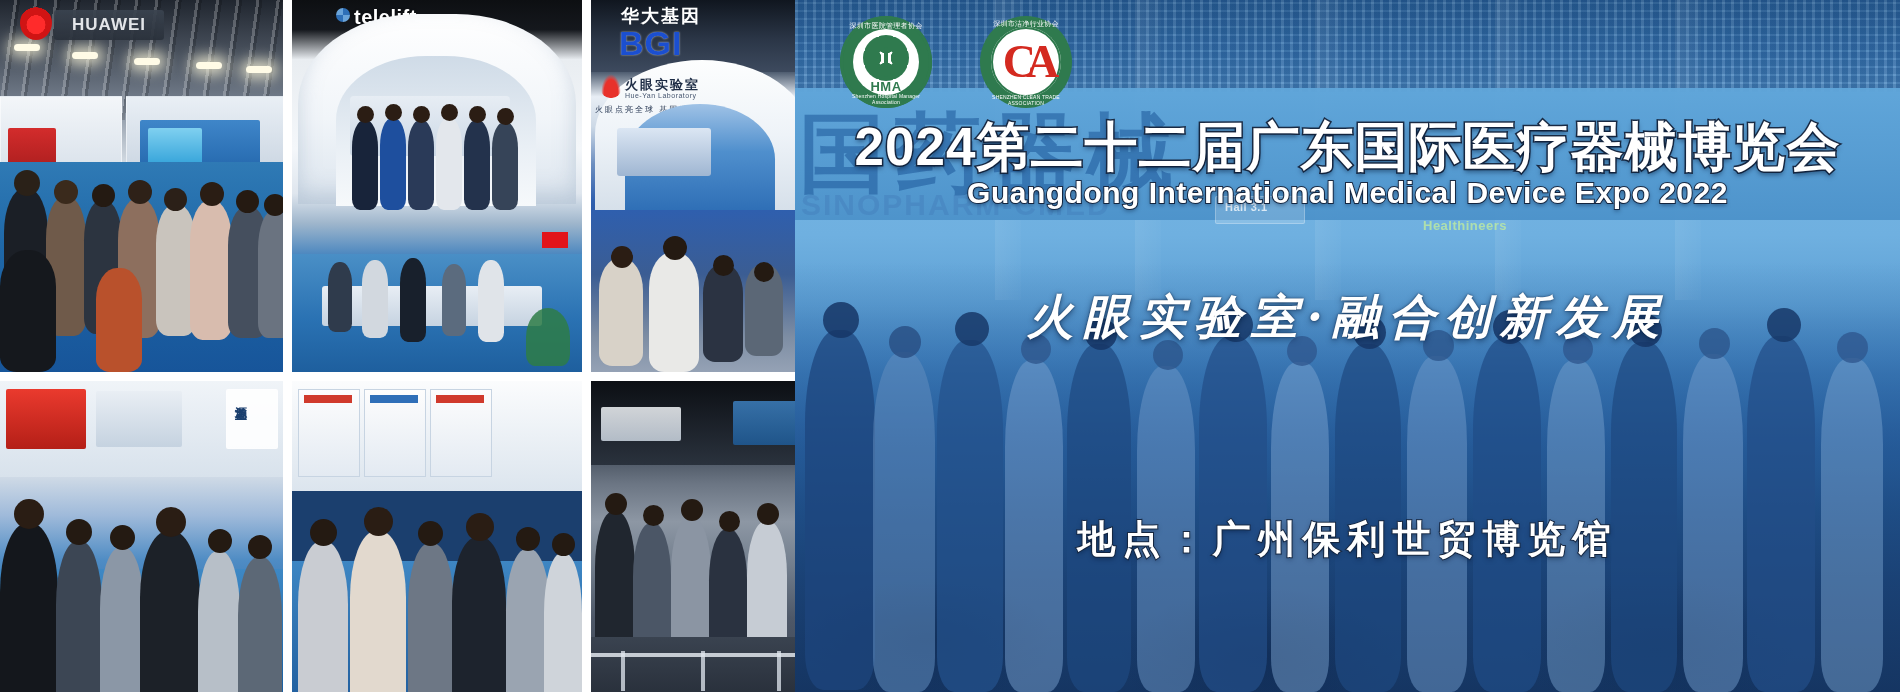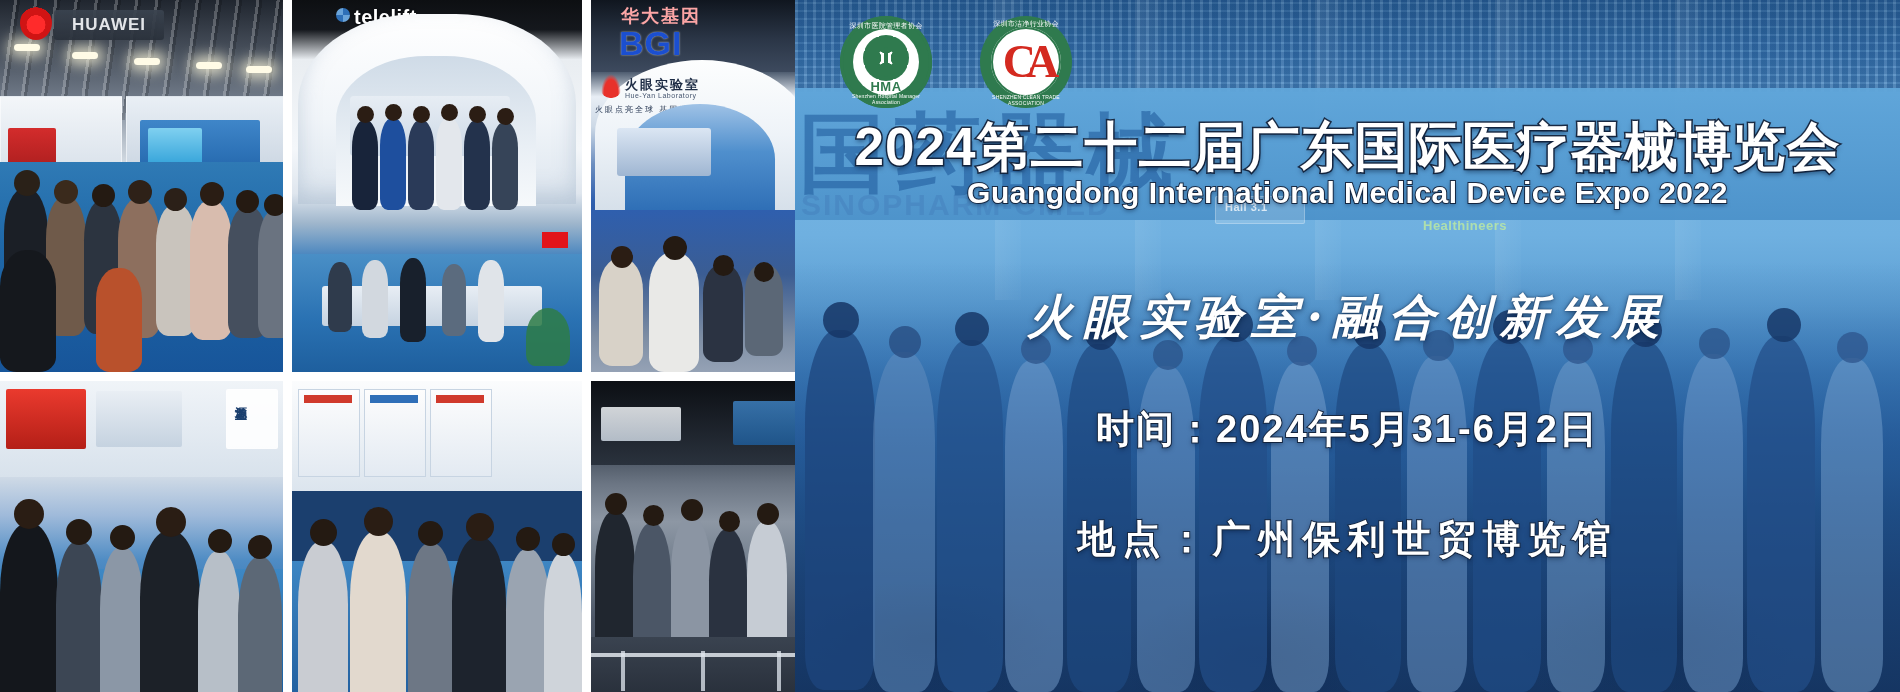--- a/index.html
+++ b/index.html
@@ -127,21 +127,21 @@
     background: linear-gradient(180deg, #10161f 0%, #2b3647 55%, #3d4a5e 100%);
   }
   .cc-bgitext {
     position: absolute; left: 28px; top: 24px;
     font-size: 34px; font-weight: bold; color: #1b4fd0;
     letter-spacing: 1px;
     text-shadow: 0 0 2px rgba(255,255,255,.7);
   }
   .cc-cn {
     position: absolute; left: 30px; top: 4px;
-    font-size: 18px; font-weight: bold; color: #fca5a5;
+    font-size: 18px; font-weight: bold; color: #ffffff;
     letter-spacing: 2px;
   }
   .cc-arch {
     position: absolute; left: 4px; top: 60px; width: 214px; height: 150px;
     border-radius: 110px 110px 0 0 / 76px 76px 0 0;
     background: linear-gradient(180deg,#fdfefe 0%, #eef3f8 50%, #d6e0ea 100%);
   }
   .cc-archin {
     position: absolute; left: 34px; top: 104px; width: 150px; height: 106px;
     border-radius: 76px 76px 0 0 / 56px 56px 0 0;
@@ -669,17 +669,16 @@
         <div class="ca-letters">CA</div>
         <div class="arc-en">SHENZHEN CLEAN TRADE ASSOCIATION</div>
       </div>
 
     </div>
 
     <div class="txtwrap">
       <div class="t-main">2024第二十二届广东国际医疗器械博览会</div>
       <div class="t-sub">Guangdong International Medical Device Expo 2022</div>
       <div class="t-slogan">火眼实验室·融合创新发展</div>
-      <div class="t-date">时间：2024年5月31-6月2日</div>
       <div class="t-place">地点：广州保利世贸博览馆</div>
     </div>
   </div>
 </div>
 
 </body></html>

